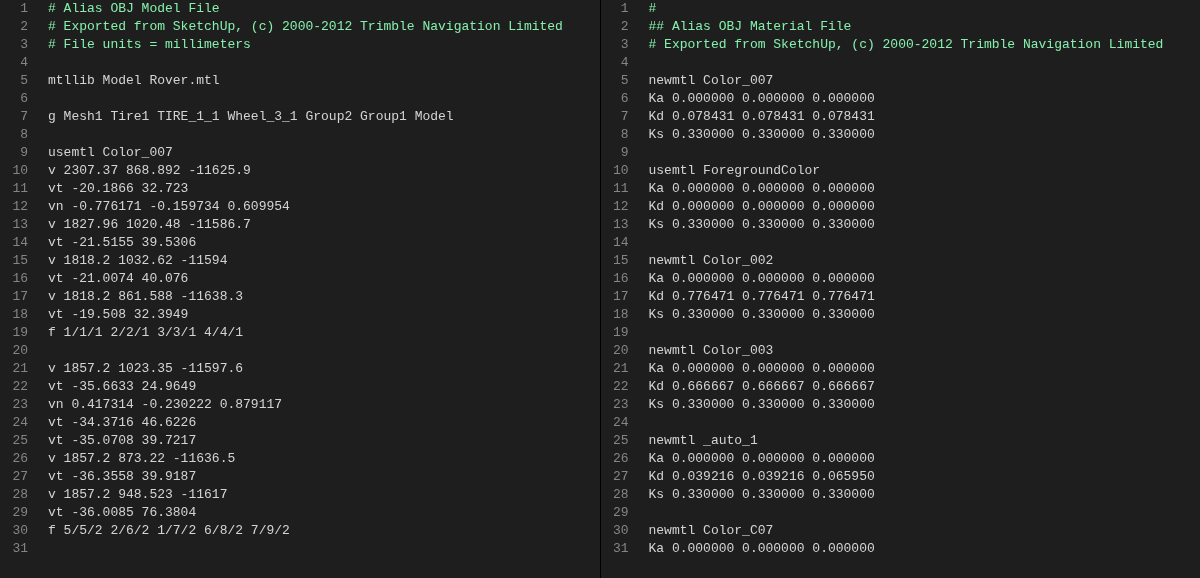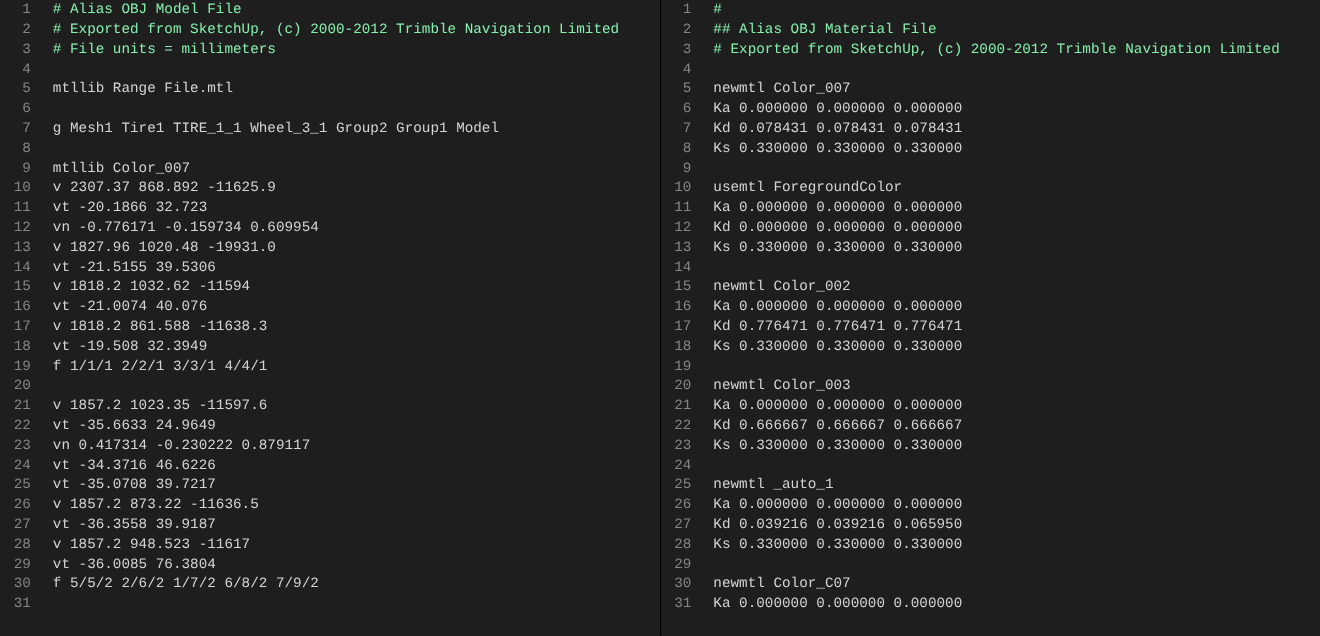--- a/index.html
+++ b/index.html
@@ -41,29 +41,29 @@
   .comment { color: #86efac; }
 </style>
 </head>
 <body>
 
 <div class="pane left" id="left-pane">
     <div class="code-line"><span class="gutter">1</span><span class="code comment"># Alias OBJ Model File</span></div>
     <div class="code-line"><span class="gutter">2</span><span class="code comment"># Exported from SketchUp, (c) 2000-2012 Trimble Navigation Limited</span></div>
     <div class="code-line"><span class="gutter">3</span><span class="code comment"># File units = millimeters</span></div>
     <div class="code-line"><span class="gutter">4</span><span class="code"></span></div>
-    <div class="code-line"><span class="gutter">5</span><span class="code">mtllib Range File.mtl</span></div>
+    <div class="code-line"><span class="gutter">5</span><span class="code">mtllib Model Rover.mtl</span></div>
     <div class="code-line"><span class="gutter">6</span><span class="code"></span></div>
     <div class="code-line"><span class="gutter">7</span><span class="code">g Mesh1 Tire1 TIRE_1_1 Wheel_3_1 Group2 Group1 Model</span></div>
     <div class="code-line"><span class="gutter">8</span><span class="code"></span></div>
-    <div class="code-line"><span class="gutter">9</span><span class="code">mtllib Color_007</span></div>
+    <div class="code-line"><span class="gutter">9</span><span class="code">usemtl Color_007</span></div>
     <div class="code-line"><span class="gutter">10</span><span class="code">v 2307.37 868.892 -11625.9</span></div>
     <div class="code-line"><span class="gutter">11</span><span class="code">vt -20.1866 32.723</span></div>
     <div class="code-line"><span class="gutter">12</span><span class="code">vn -0.776171 -0.159734 0.609954</span></div>
-    <div class="code-line"><span class="gutter">13</span><span class="code">v 1827.96 1020.48 -19931.0</span></div>
+    <div class="code-line"><span class="gutter">13</span><span class="code">v 1827.96 1020.48 -11586.7</span></div>
     <div class="code-line"><span class="gutter">14</span><span class="code">vt -21.5155 39.5306</span></div>
     <div class="code-line"><span class="gutter">15</span><span class="code">v 1818.2 1032.62 -11594</span></div>
     <div class="code-line"><span class="gutter">16</span><span class="code">vt -21.0074 40.076</span></div>
     <div class="code-line"><span class="gutter">17</span><span class="code">v 1818.2 861.588 -11638.3</span></div>
     <div class="code-line"><span class="gutter">18</span><span class="code">vt -19.508 32.3949</span></div>
     <div class="code-line"><span class="gutter">19</span><span class="code">f 1/1/1 2/2/1 3/3/1 4/4/1</span></div>
     <div class="code-line"><span class="gutter">20</span><span class="code"></span></div>
     <div class="code-line"><span class="gutter">21</span><span class="code">v 1857.2 1023.35 -11597.6</span></div>
     <div class="code-line"><span class="gutter">22</span><span class="code">vt -35.6633 24.9649</span></div>
     <div class="code-line"><span class="gutter">23</span><span class="code">vn 0.417314 -0.230222 0.879117</span></div>

